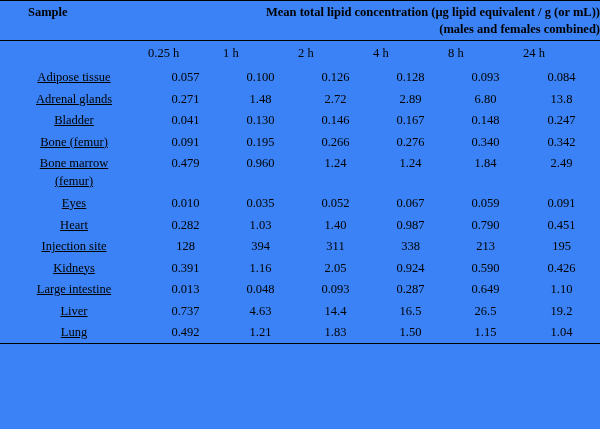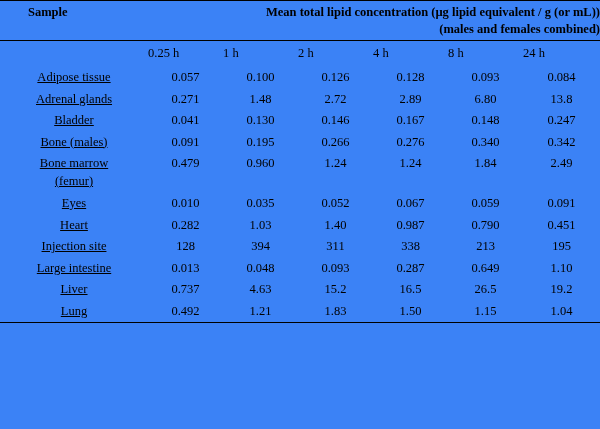--- a/index.html
+++ b/index.html
@@ -132,21 +132,21 @@
         <td class="label-cell">Bladder</td>
         <td class="val-cell">0.041</td>
         <td class="val-cell">0.130</td>
         <td class="val-cell">0.146</td>
         <td class="val-cell">0.167</td>
         <td class="val-cell">0.148</td>
         <td class="val-cell">0.247</td>
       </tr>
 
       <tr class="body-row">
-        <td class="label-cell">Bone (males)</td>
+        <td class="label-cell">Bone (femur)</td>
         <td class="val-cell">0.091</td>
         <td class="val-cell">0.195</td>
         <td class="val-cell">0.266</td>
         <td class="val-cell">0.276</td>
         <td class="val-cell">0.340</td>
         <td class="val-cell">0.342</td>
       </tr>
 
       <tr class="body-row">
         <td class="label-cell">Bone marrow</td>
@@ -191,36 +191,45 @@
       <tr class="body-row">
         <td class="label-cell">Injection site</td>
         <td class="val-cell">128</td>
         <td class="val-cell">394</td>
         <td class="val-cell">311</td>
         <td class="val-cell">338</td>
         <td class="val-cell">213</td>
         <td class="val-cell">195</td>
       </tr>
 
+      <tr class="body-row">
+        <td class="label-cell">Kidneys</td>
+        <td class="val-cell">0.391</td>
+        <td class="val-cell">1.16</td>
+        <td class="val-cell">2.05</td>
+        <td class="val-cell">0.924</td>
+        <td class="val-cell">0.590</td>
+        <td class="val-cell">0.426</td>
+      </tr>
 
       <tr class="body-row">
         <td class="label-cell">Large intestine</td>
         <td class="val-cell">0.013</td>
         <td class="val-cell">0.048</td>
         <td class="val-cell">0.093</td>
         <td class="val-cell">0.287</td>
         <td class="val-cell">0.649</td>
         <td class="val-cell">1.10</td>
       </tr>
 
       <tr class="body-row">
         <td class="label-cell">Liver</td>
         <td class="val-cell">0.737</td>
         <td class="val-cell">4.63</td>
-        <td class="val-cell">15.2</td>
+        <td class="val-cell">14.4</td>
         <td class="val-cell">16.5</td>
         <td class="val-cell">26.5</td>
         <td class="val-cell">19.2</td>
       </tr>
 
       <tr class="body-row rule-bottom">
         <td class="label-cell">Lung</td>
         <td class="val-cell">0.492</td>
         <td class="val-cell">1.21</td>
         <td class="val-cell">1.83</td>

